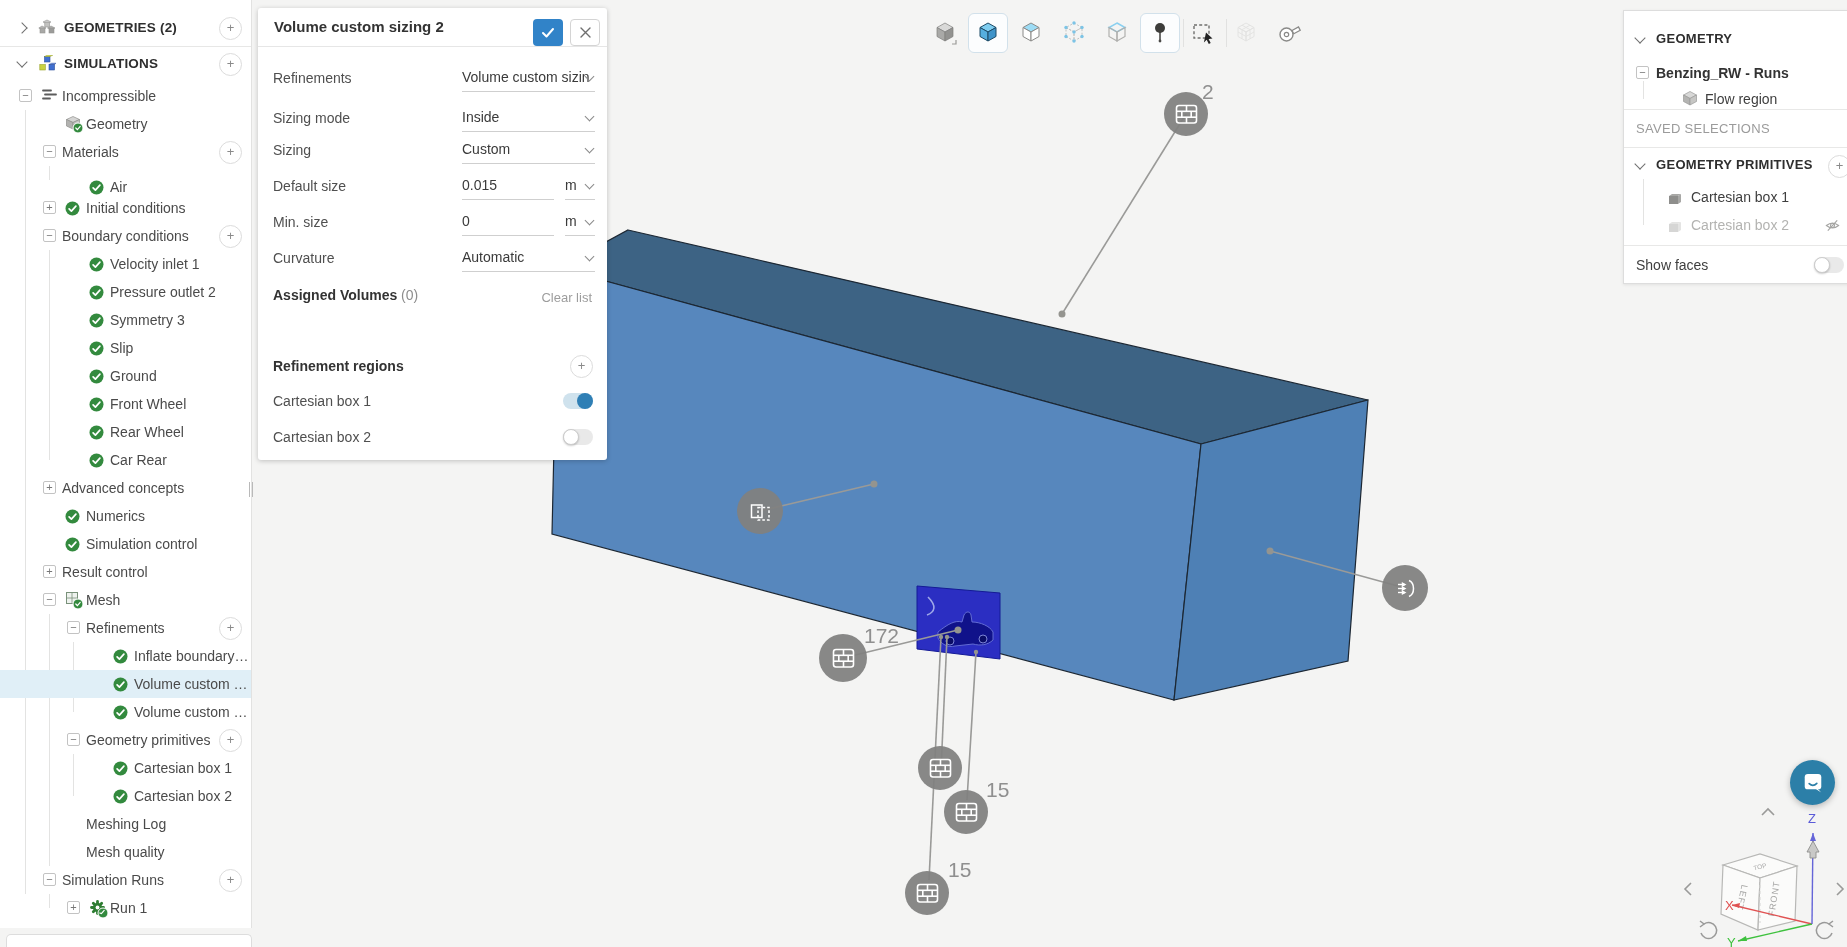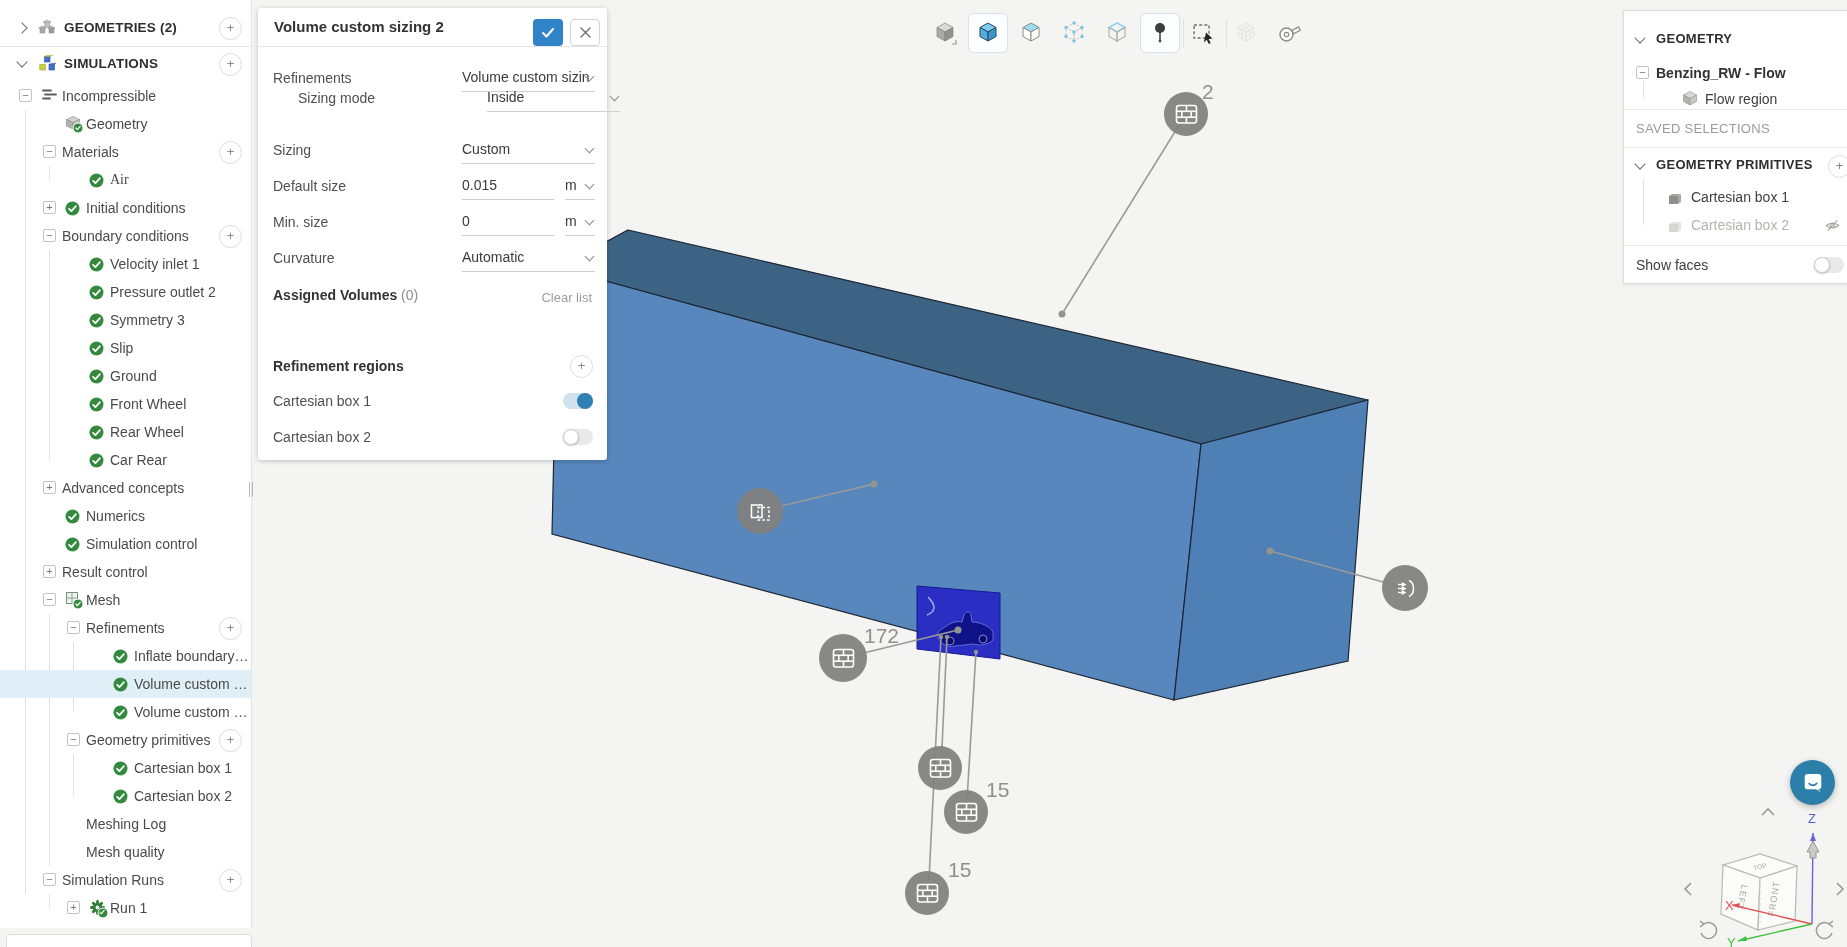--- a/index.html
+++ b/index.html
@@ -402,21 +402,21 @@
             <circle cx="13" cy="13" r="5" fill="#338a3e" stroke="#fff" stroke-width="1"></circle>
             <path d="M10.8,13 L12.4,14.6 L15.2,11.4" fill="none" stroke="#fff" stroke-width="1.2" stroke-linecap="round"></path>
           </svg></span>
         <span class="tlabel" style="left:86px;">Geometry</span>
       </div>
       <div class="trow" style="top: 138px;">
         <div class="exp" style="left:43px;">−</div>
         <span class="tlabel" style="left:62px;">Materials</span>
         <div class="plus">+</div>
       </div>
-      <div class="trow" style="top: 166px; font-family: Liberation Serif, serif;">
+      <div class="trow" style="top: 173px;">
         <span class="ticon" style="left:89px;top:7px;"><svg width="15" height="15" viewBox="0 0 15 15">
             <circle cx="7.5" cy="7.5" r="7" fill="#338a3e"></circle>
             <path d="M4.1,7.8 L6.4,10.1 L10.9,5.1" fill="none" stroke="#fff" stroke-width="1.7" stroke-linecap="round" stroke-linejoin="round"></path>
           </svg></span>
         <span class="tlabel" style="left:110px;">Air</span>
       </div>
       <div class="trow" style="top: 194px;">
         <div class="exp" style="left:43px;">+</div>
         <span class="ticon" style="left:65px;top:7px;"><svg width="15" height="15" viewBox="0 0 15 15">
             <circle cx="7.5" cy="7.5" r="7" fill="#338a3e"></circle>
@@ -607,21 +607,21 @@
       <svg width="11" height="11" viewBox="0 0 11 11">
         <path d="M1,1 L10,10 M10,1 L1,10" stroke="#6f6f6f" stroke-width="1.4" stroke-linecap="round"></path>
       </svg>
     </div>
   </div>
   <div id="dlg-fields">
       <div class="drow" style="top: 52px;">
         <span class="dlabel">Refinements</span>
         <div class="dctrl" style="left:204px;width:133px;">Volume custom sizin<span class="cv cv-down"></span></div>
       </div>
-      <div class="drow" style="top: 72px; margin-left: 25px;">
+      <div class="drow" style="top: 92px;">
         <span class="dlabel">Sizing mode</span>
         <div class="dctrl" style="left:204px;width:133px;">Inside<span class="cv cv-down"></span></div>
       </div>
       <div class="drow" style="top: 124px;">
         <span class="dlabel">Sizing</span>
         <div class="dctrl" style="left:204px;width:133px;">Custom<span class="cv cv-down"></span></div>
       </div>
       <div class="drow" style="top: 160px;">
         <span class="dlabel">Default size</span>
         <div class="dctrl" style="left:204px;width:92px;">0.015</div>
@@ -662,21 +662,21 @@
     </div>
 </div>
 
 <div id="rpanel">
   <div class="rrow" style="top:14px;">
     <span class="cv cv-down" style="position:absolute;left:12px;top:9px;"></span>
     <span class="rlabel rhdr" style="left:32px;">GEOMETRY</span>
   </div>
   <div class="rrow" style="top:48px;">
     <div class="exp" style="left:12px;">−</div>
-    <span class="rlabel" style="left:32px;font-weight:bold;color:#333;">Benzing_RW - Flow</span>
+    <span class="rlabel" style="left:32px;font-weight:bold;color:#333;">Benzing_RW - Runs</span>
   </div>
   <div class="vline" style="left:19px;top:70px;height:18px;"></div>
   <div class="rrow" style="top:74px;">
     <span class="ticon" style="left:58px;">
       <svg width="16" height="16" viewBox="0 0 16 16">
           <polygon points="8,1.5 14.5,5 8,8.5 1.5,5" fill="#d8d8d7" stroke="#9a9a98" stroke-width=".7"></polygon>
           <polygon points="1.5,5 8,8.5 8,15 1.5,11.5" fill="#b4b4b2" stroke="#9a9a98" stroke-width=".7"></polygon>
           <polygon points="8,8.5 14.5,5 14.5,11.5 8,15" fill="#c6c6c4" stroke="#9a9a98" stroke-width=".7"></polygon>
         </svg>
     </span>

